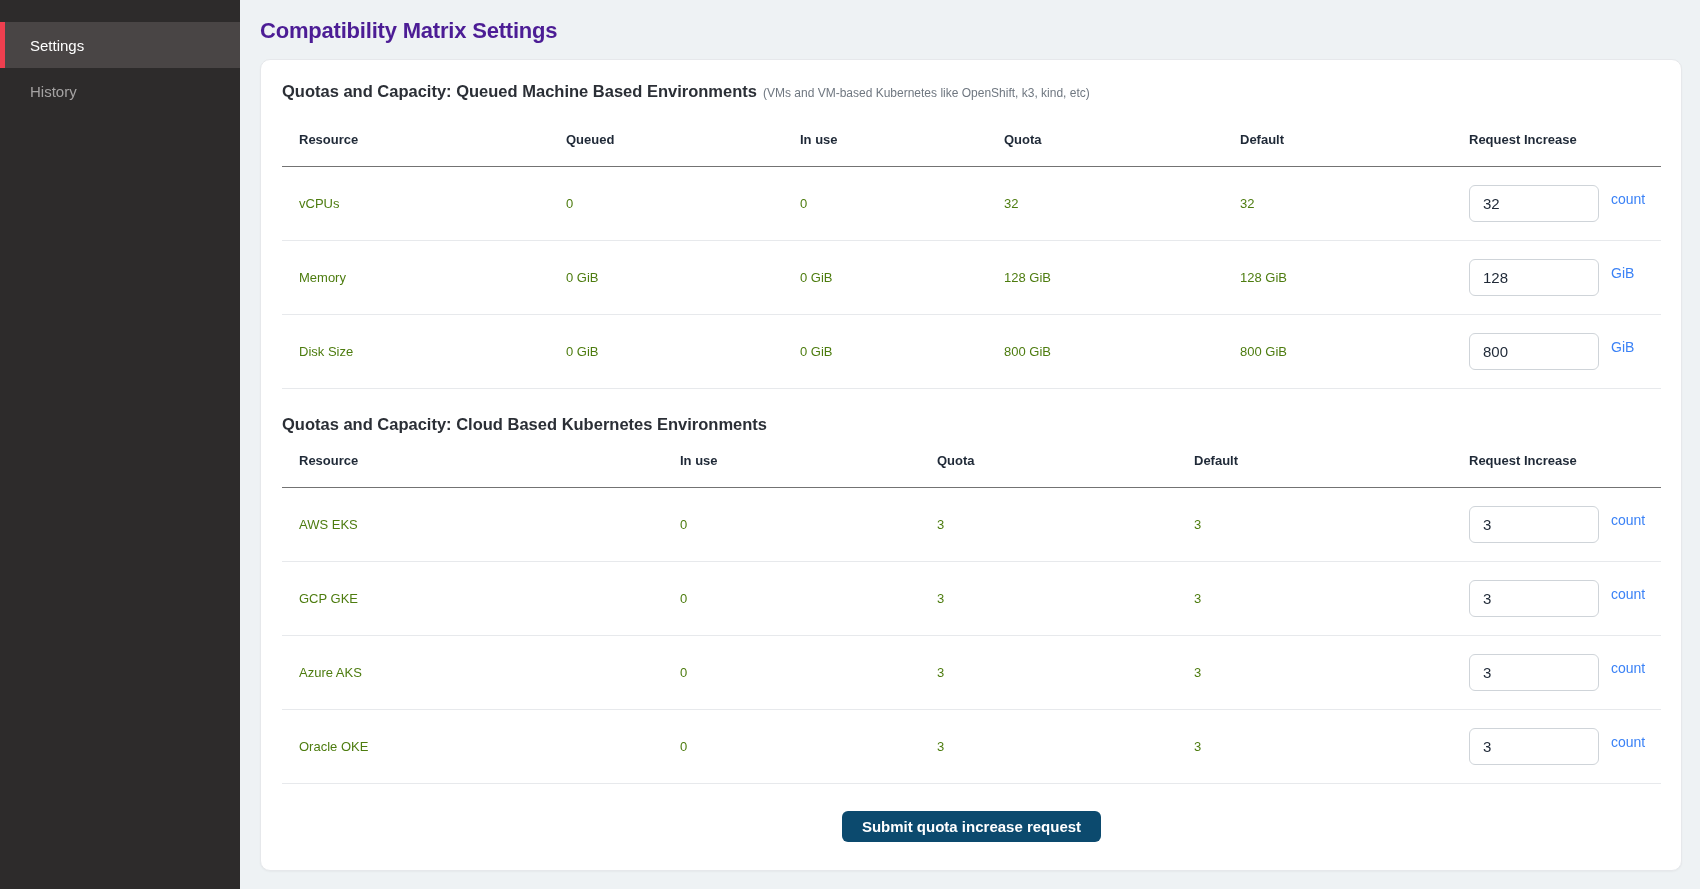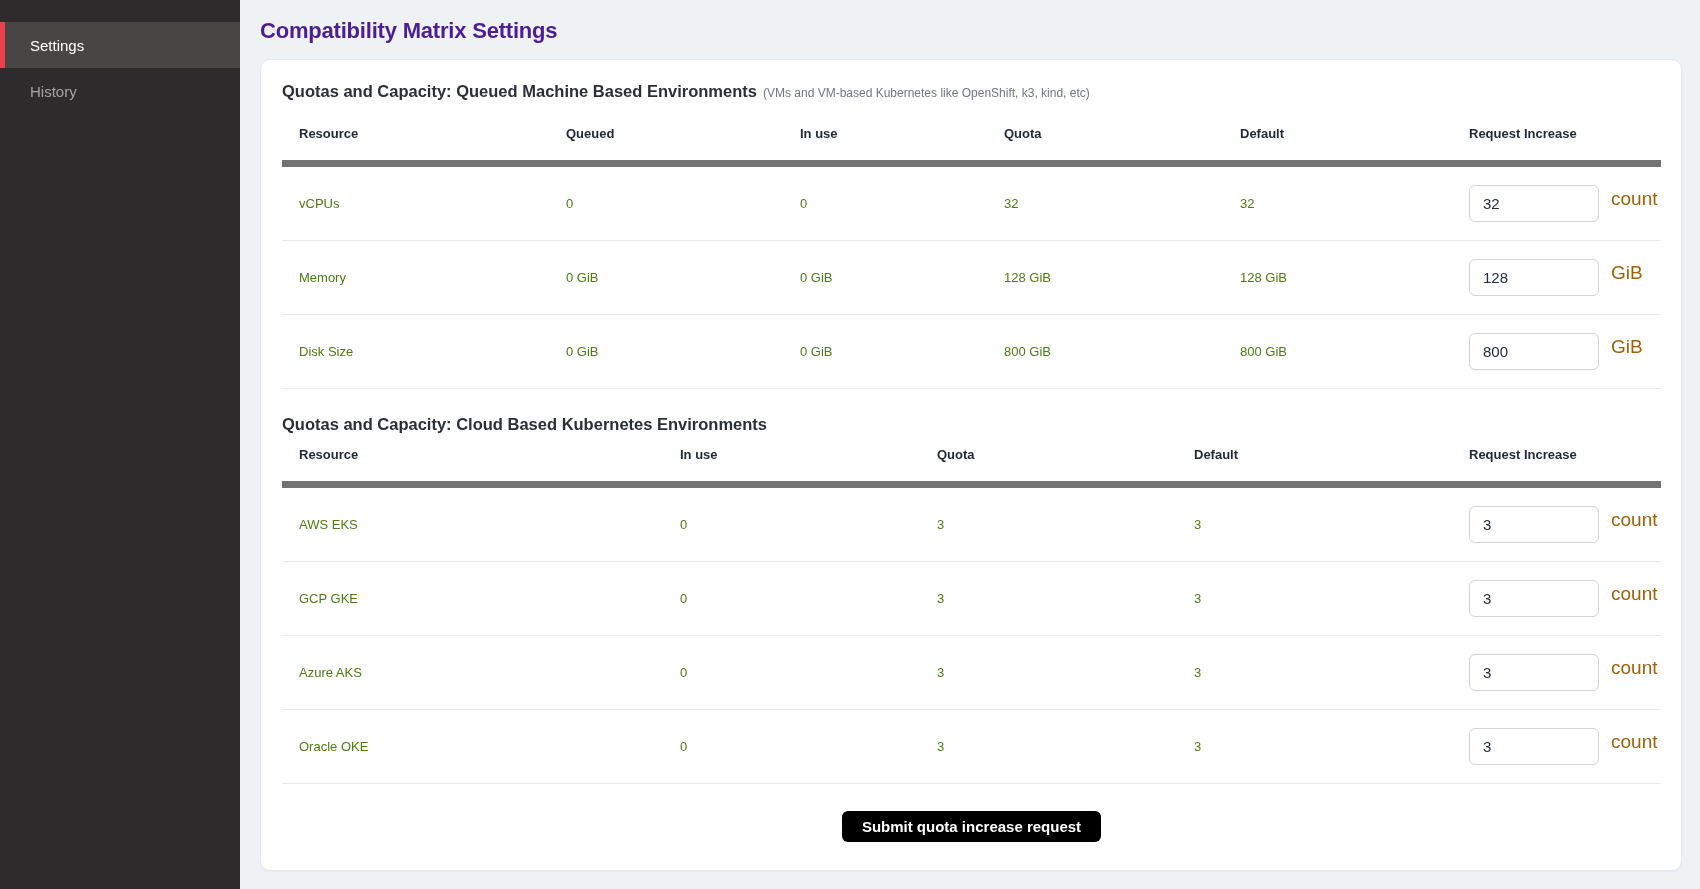--- a/index.html
+++ b/index.html
@@ -77,21 +77,21 @@
   .section-title.second { margin-top: 26px; }
 
   
   .grid-row { display: grid; }
   .t1 { grid-template-columns: 267px 234px 204px 236px 229px 1fr; }
   .t2 { grid-template-columns: 381px 257px 257px 275px 1fr; }
 
   .header-row {
     align-items: end;
     padding-bottom: 19px;
-    border-bottom: 7px solid #737373;
+    border-bottom: 1px solid #737373;
   }
   .header-row.h1 { height: 64px; }
   .header-row.h2 { height: 52px; }
   .header-cell {
     font-size: 13px;
     font-weight: 700;
     color: #1f2937;
     padding-left: 17px;
   }
 
@@ -118,35 +118,35 @@
     border: 1px solid #cfd4d9;
     border-radius: 6px;
     padding-left: 13px;
     font-size: 15px;
     color: #1f2937;
     font-family: "Liberation Sans", sans-serif;
     outline: none;
     background: #ffffff;
   }
   .unit-label {
-    font-size: 19px;
-    color: #a16207;
+    font-size: 14px;
+    color: #3b82f6;
     margin-left: 12px;
     position: relative;
     top: -5px;
   }
 
   
   .card-footer {
     display: flex;
     justify-content: center;
     margin-top: 27px;
   }
   .submit-btn {
-    background: #000000;
+    background: #0c4a6e;
     color: #ffffff;
     font-size: 15px;
     font-weight: 700;
     font-family: "Liberation Sans", sans-serif;
     border: none;
     border-radius: 6px;
     height: 31px;
     padding: 0 20px;
     cursor: pointer;
   }

